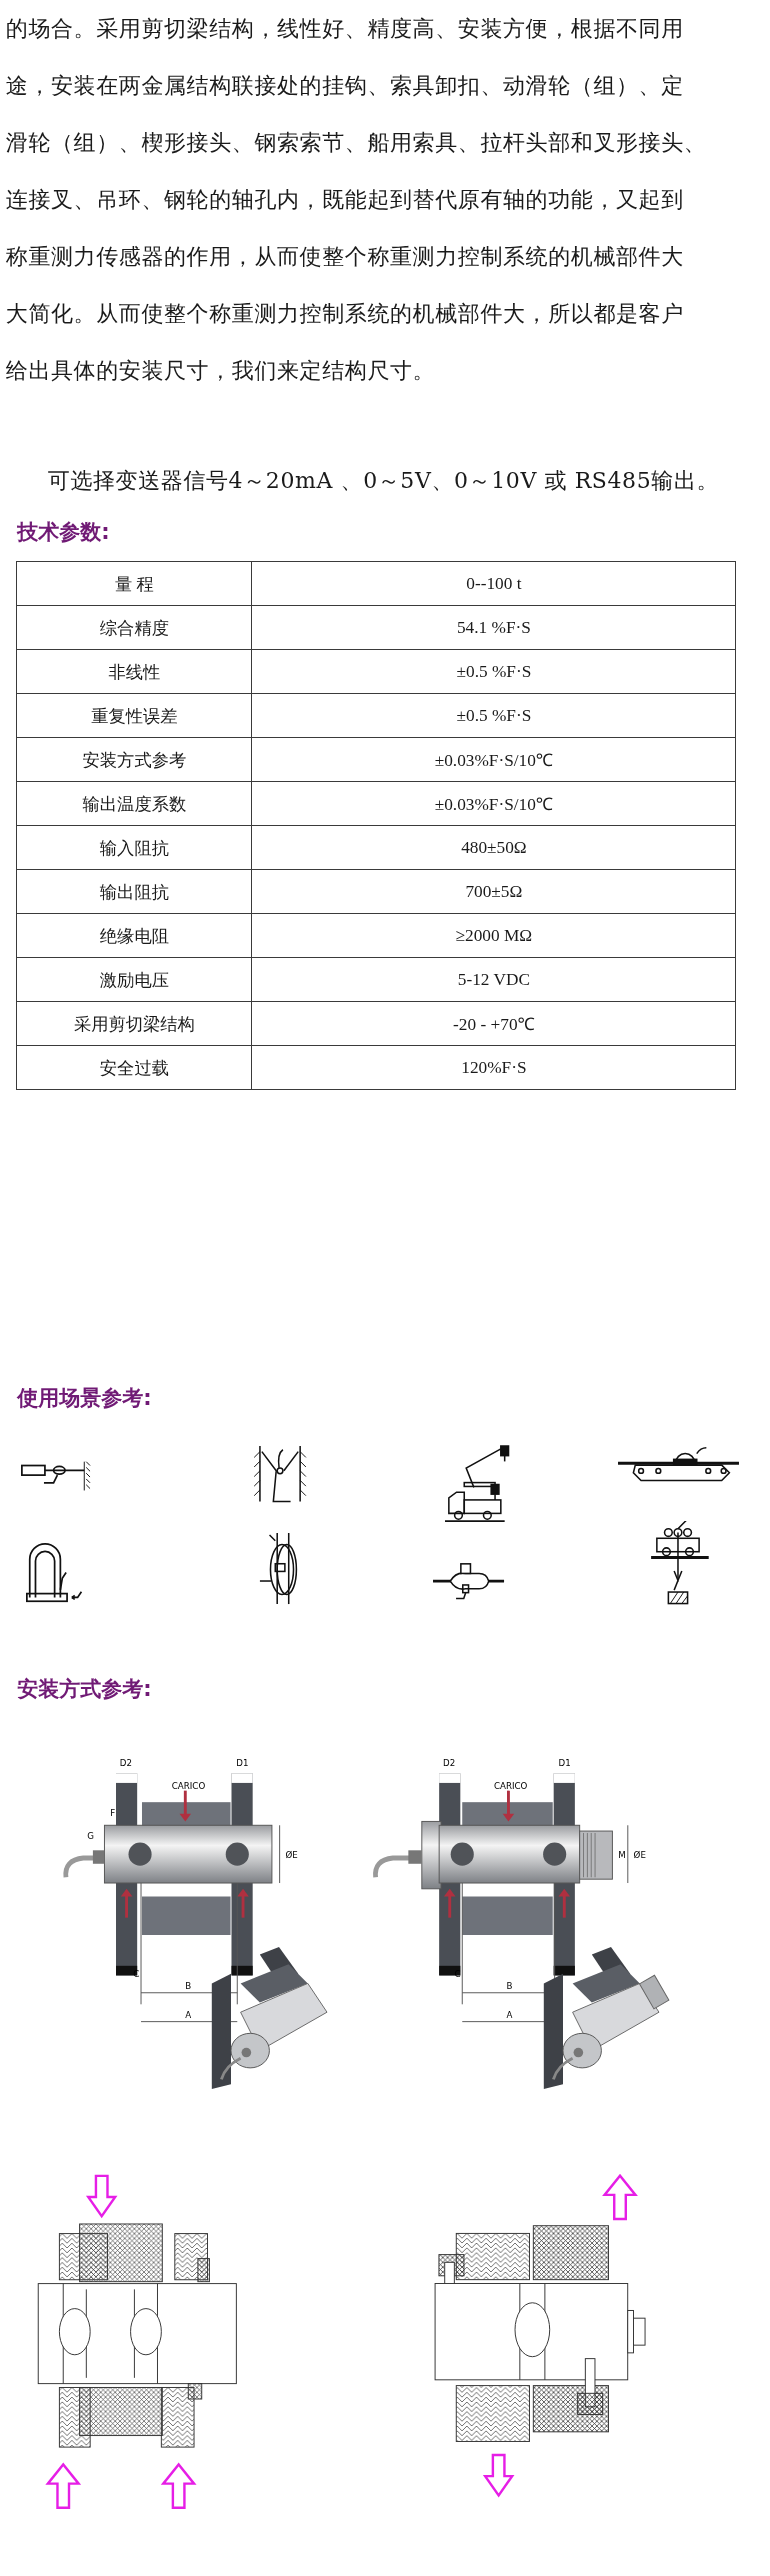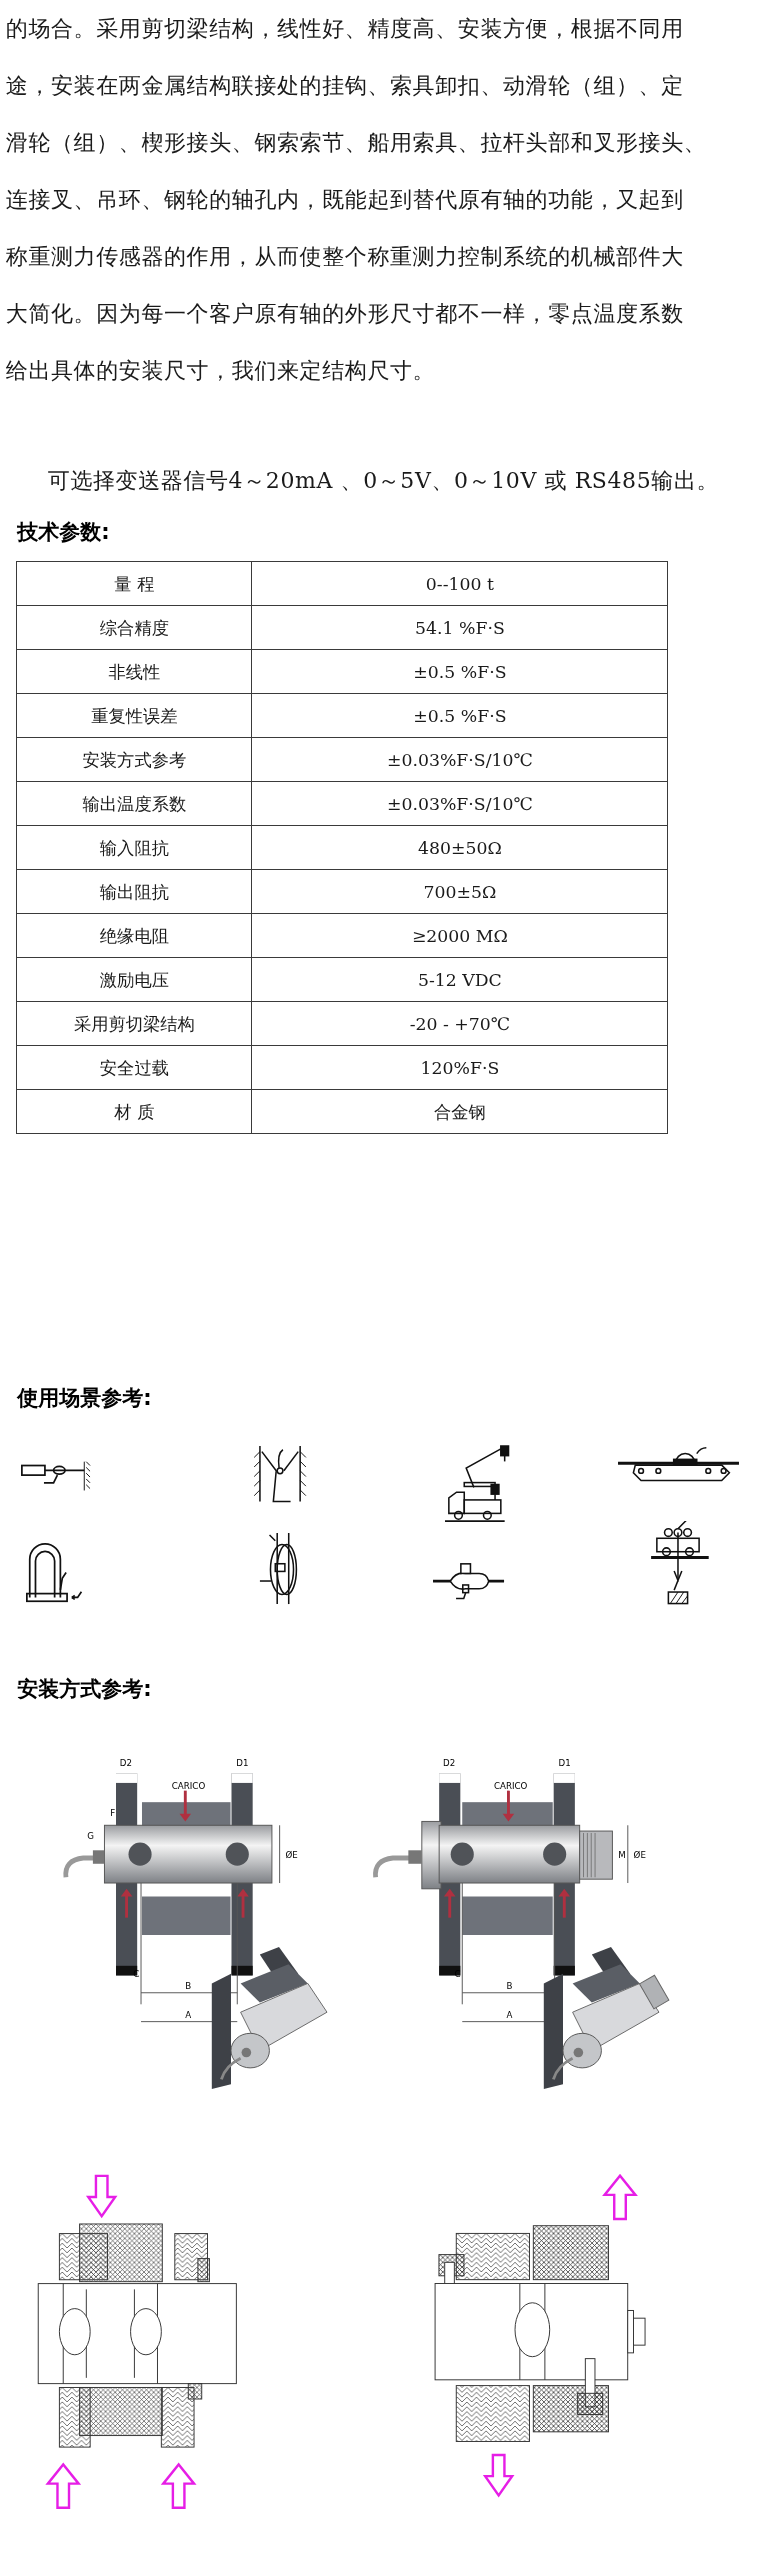--- a/index.html
+++ b/index.html
@@ -3,40 +3,40 @@
 <meta charset="utf-8">
 <style>
   html, body { margin: 0; padding: 0; background: #ffffff; }
   body { width: 770px; height: 2576px; position: relative; overflow: hidden;
          font-family: "DejaVu Serif", "Liberation Serif", serif; color: #1a1a1a; }
   .para { position: absolute; left: 5.8px; width: 760px; font-size: 22px; line-height: 57px;
           letter-spacing: 0.6px; margin: 0; text-align: justify; }
   .para .line { display: block; white-space: nowrap; }
   .indent { padding-left: 42px; }
   .heading { position: absolute; left: 17.3px; font-family: "DejaVu Sans", "Liberation Sans", sans-serif;
-             font-weight: bold; font-size: 21px; margin: 0; color: #000000; }
-  table.spec { position: absolute; left: 16.4px; top: 561px; width: 652px; border-collapse: collapse;
-               font-size: 17.3px; }
+             font-weight: bold; font-size: 21px; margin: 0; color: #701a75; }
+  table.spec { position: absolute; left: 16.4px; top: 561px; width: 720px; border-collapse: collapse;
+               font-size: 17.3px; font-family: Liberation Serif, serif; }
   table.spec td { border: 1.9px solid #3a3a3a; height: 43px; text-align: center; padding: 0; }
   table.spec td.k { width: 234px; }
   .icons { position: absolute; left: 0; width: 770px; }
   .icon { position: absolute; }
   .drawing { position: absolute; }
   svg text { font-family: "DejaVu Sans", "Liberation Sans", sans-serif; }
 </style>
 </head>
 <body>
 
 <div class="para" style="top:0px;">
   <span class="line">的场合。采用剪切梁结构，线性好、精度高、安装方便，根据不同用</span>
   <span class="line">途，安装在两金属结构联接处的挂钩、索具卸扣、动滑轮（组）、定</span>
   <span class="line">滑轮（组）、楔形接头、钢索索节、船用索具、拉杆头部和叉形接头、</span>
   <span class="line">连接叉、吊环、钢轮的轴孔内，既能起到替代原有轴的功能，又起到</span>
   <span class="line">称重测力传感器的作用，从而使整个称重测力控制系统的机械部件大</span>
-  <span class="line">大简化。因为每一个客户原有轴的外形尺寸都不一样，零点温度系数</span>
+  <span class="line">大简化。从而使整个称重测力控制系统的机械部件大，所以都是客户</span>
   <span class="line">给出具体的安装尺寸，我们来定结构尺寸。</span>
 </div>
 <div class="para" style="top:452px;">
   <span class="line indent">可选择变送器信号4～20mA 、0～5V、0～10V 或 RS485输出。</span>
 </div>
 
 <h2 class="heading" style="top:518px;">技术参数:</h2>
 
 <table class="spec">
   <tbody>
@@ -80,24 +80,20 @@
         <td class="k">激励电压</td>
         <td>5-12 VDC</td>
       </tr>
     <tr>
         <td class="k">采用剪切梁结构</td>
         <td>-20 - +70℃</td>
       </tr>
     <tr>
         <td class="k">安全过载</td>
         <td>120%F·S</td>
-      </tr>
-    <tr>
-        <td class="k">材    质</td>
-        <td>合金钢</td>
       </tr>
   </tbody>
 </table>
 
 <h2 class="heading" style="top:1384px;">使用场景参考:</h2>
 
 <div class="icons" style="top:1444px; height:193px;">
 
   <svg class="icon" style="left:19px; top:9.6px;" width="72" height="48" viewBox="0 0 75 50" fill="none" stroke="#111" stroke-width="1.8">
     <rect x="3" y="12" width="24" height="10"></rect>

